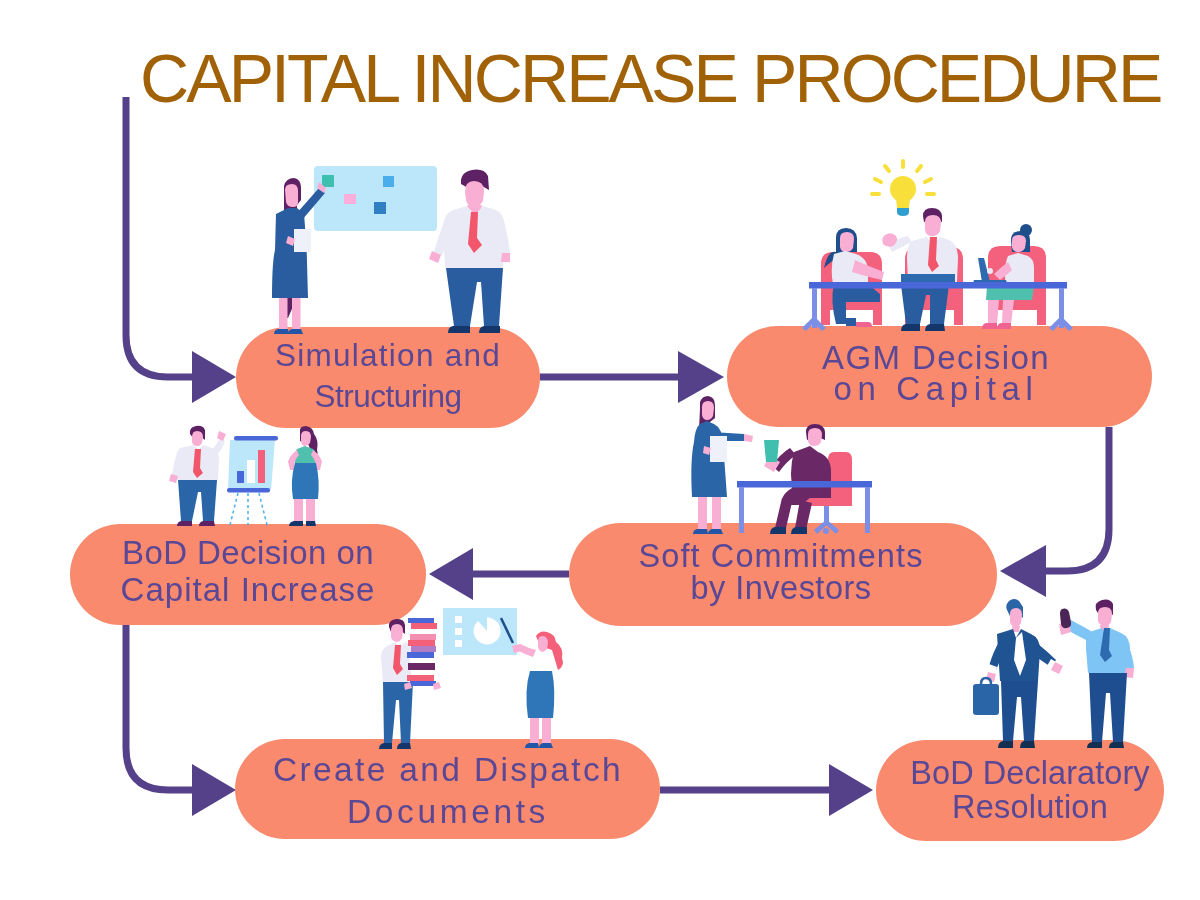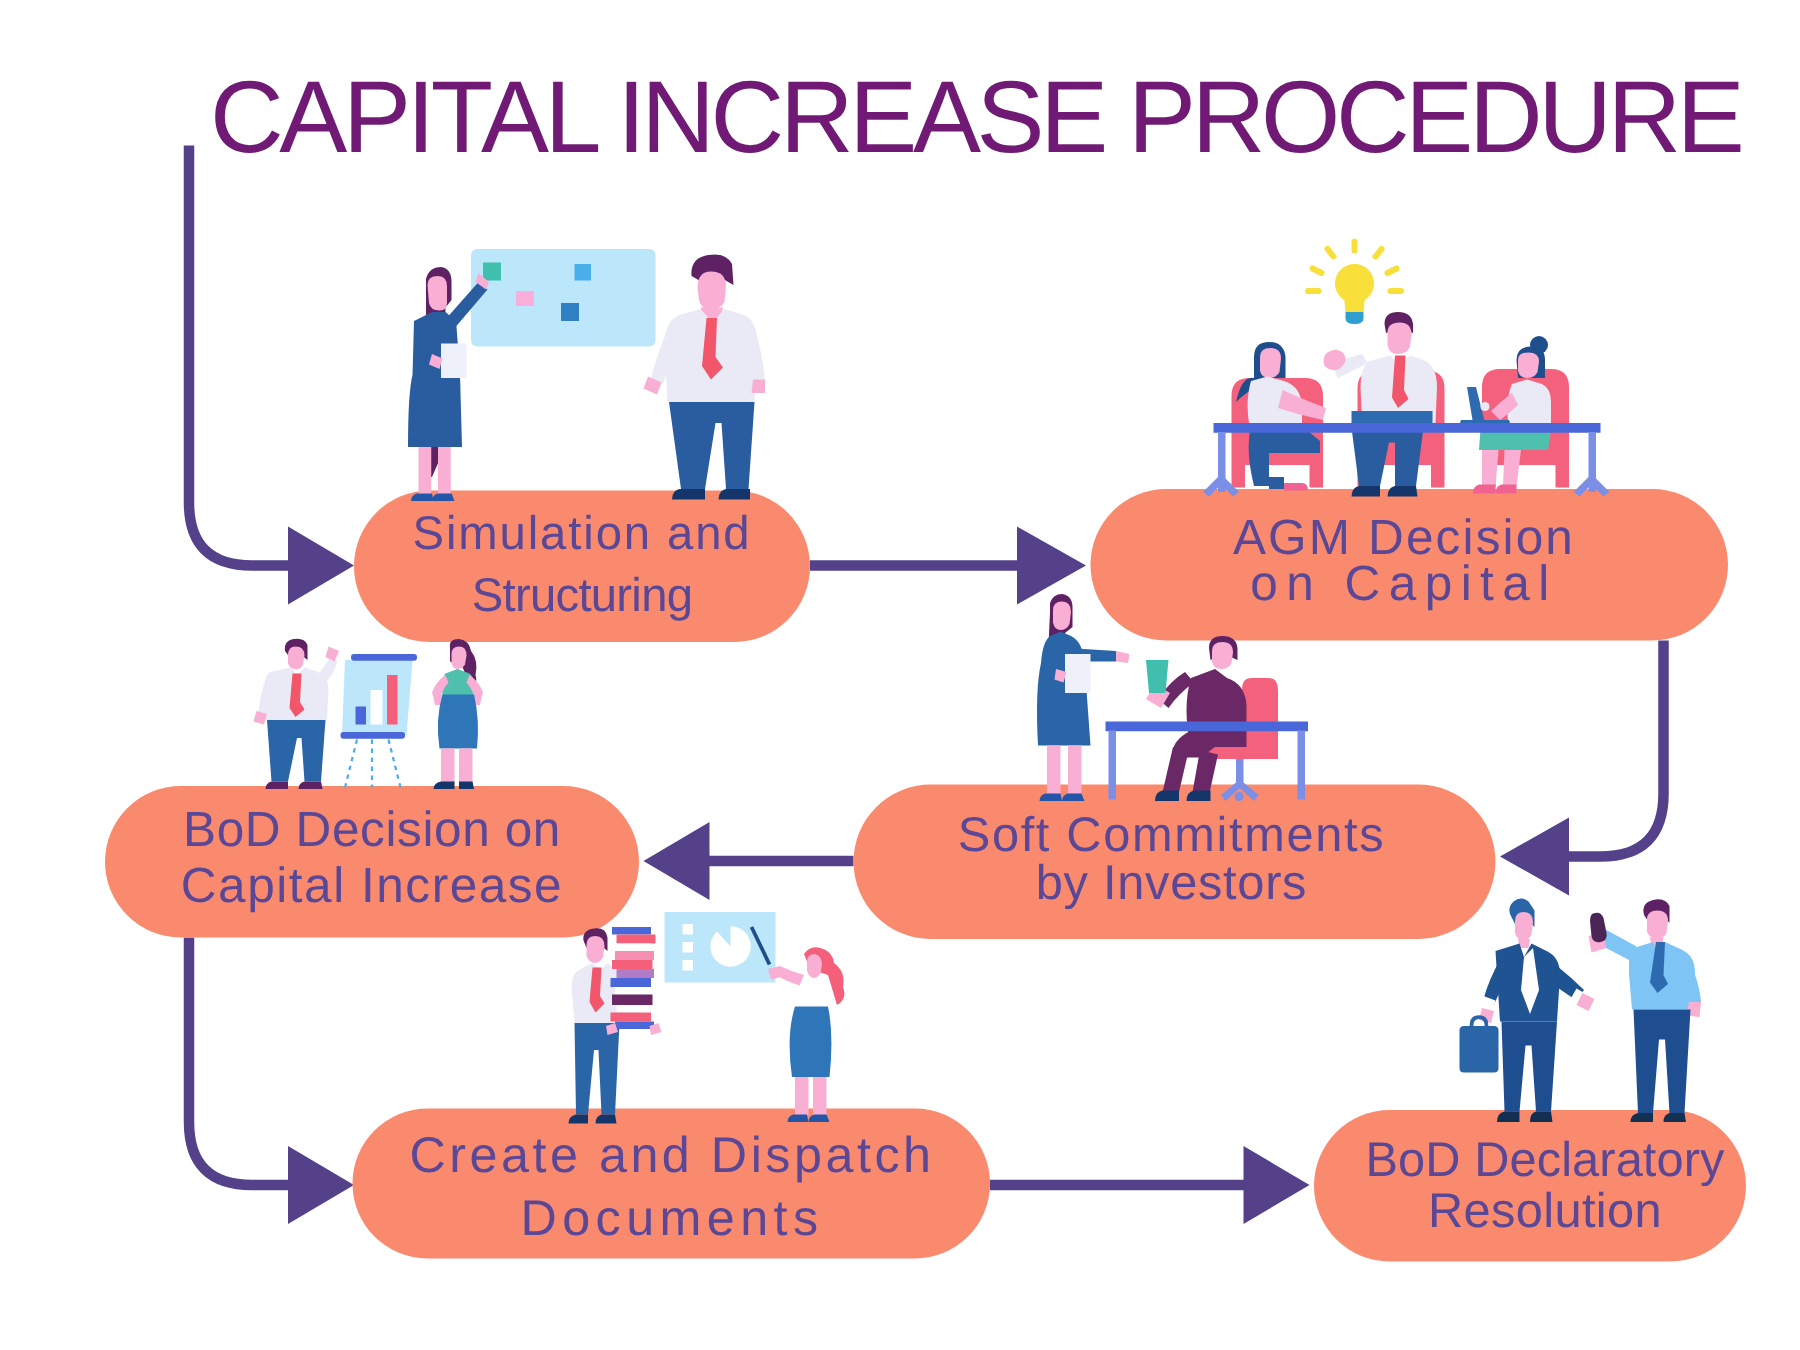--- a/index.html
+++ b/index.html
@@ -311,14 +311,14 @@
     <path d="M1059 624 L1069 622 L1071 632 L1061 635 Z" fill="#F9AED4"></path>
     <path d="M1062 609 Q1067 607 1069 612 L1071 622 Q1072 627 1067 628 Q1062 629 1061 624 L1060 614 Q1060 610 1062 609 Z" fill="#4B2555"></path>
     <path d="M1104 628 L1110 628 L1109 650 L1112 656 L1105 662 L1100 655 Z" fill="#2E6AB0"></path>
     <path d="M1128 645 Q1133 656 1134 668 L1127 671 Q1124 660 1122 652 Z" fill="#7EC4F4"></path>
     <path d="M1126 668 L1134 668 L1133 678 L1124 677 Z" fill="#F9AED4"></path>
     <path d="M1089 673 L1127 673 L1123 742 L1113 742 L1110 693 L1106 693 L1102 742 L1092 742 Z" fill="#1E4E8F"></path>
     <path d="M1092 742 L1102 742 L1102 748 L1087 748 Q1087 743 1092 742 Z" fill="#132F52"></path>
     <path d="M1113 742 L1123 742 L1124 748 L1109 748 Q1109 743 1113 742 Z" fill="#132F52"></path>
   </g>
 </svg>
-<div id="title" style="position:absolute;left:140px;top:44px;color:#701a75;font-size:68px;line-height:68px;letter-spacing:-2.9px;white-space:nowrap;">CAPITAL INCREASE PROCEDURE</div>
+<div id="title" style="position:absolute;left:140px;top:44px;color:#a16207;font-size:68px;line-height:68px;letter-spacing:-2.9px;white-space:nowrap;">CAPITAL INCREASE PROCEDURE</div>
 </div>
 
 </body></html>

